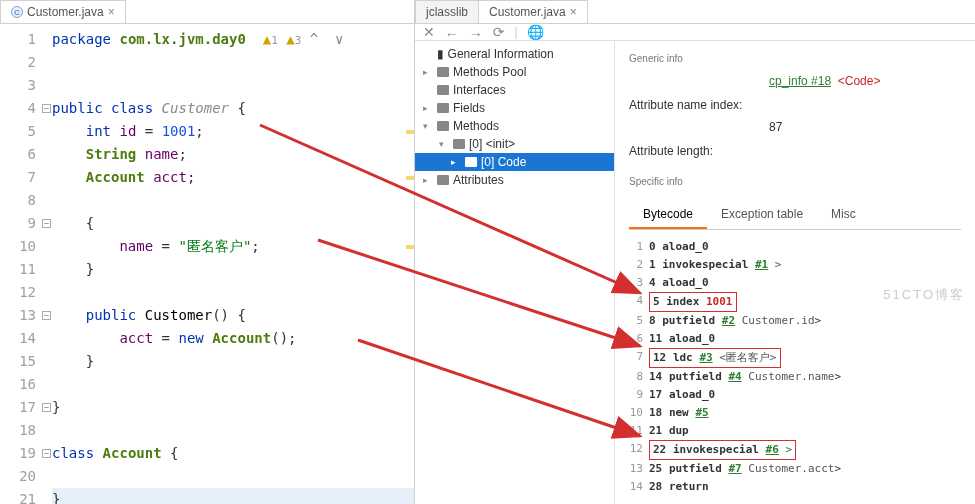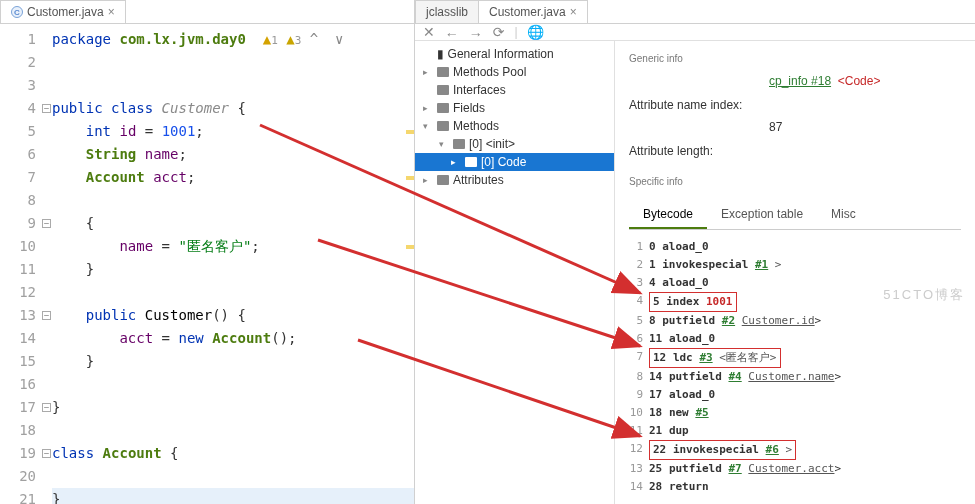--- a/index.html
+++ b/index.html
@@ -44,29 +44,29 @@
 .folder-ico { width:12px; height:10px; background:#888; display:inline-block; border-radius:1px; }
 .tree-row.sel .folder-ico { background:#fff; }
 .sec-title { color:#787878; font-size:10px; margin-bottom:10px; }
 .attr-row { display:flex; font-size:12px; margin-bottom:8px; }
 .attr-row .lbl { width:140px; color:#333;margin-top:24px; }
 .attr-row .val { color:#333; }
 .link-g { color:#2e7d32; text-decoration:underline; }
 .red { color:#c62828; }
 .tabs2 { display:flex; border-bottom:1px solid #ccc; margin-bottom:8px; margin-top:14px; }
 .tabs2 .t { padding:6px 14px; font-size:12px; color:#555; }
-.tabs2 .t.on { border-bottom:2px solid #4d7c0f; color:#000; font-weight:500; }
+.tabs2 .t.on { border-bottom:2px solid #f97316; color:#000; font-weight:500; }
 .bc { font-family:Consolas,monospace; font-size:11px; line-height:18px; }
 .bc-row { display:flex; }
 .bc-ln { width:20px; text-align:right; color:#999; padding-right:6px; }
 .bc-off { width:22px; font-weight:bold; }
 .bc-op { font-weight:bold; }
 .bc-ref { color:#2e7d32; text-decoration:underline; font-weight:bold; }
 .bc-cmt { color:#555; }
-.bc-cmt .ul { text-decoration:underline; }
+.bc-cmt .ul { }
 .boxed { border:1.5px solid #d32f2f; padding:0 3px; display:inline-block; }
 .watermark { position:absolute; right:10px; bottom:200px; color:#ccc; font-size:13px; letter-spacing:2px; }
 svg.arrows { position:absolute; top:0; left:0; pointer-events:none; }
 </style>
 </head>
 <body>
 
 <div class="root">
   <div class="left">
     <div class="tabbar">

